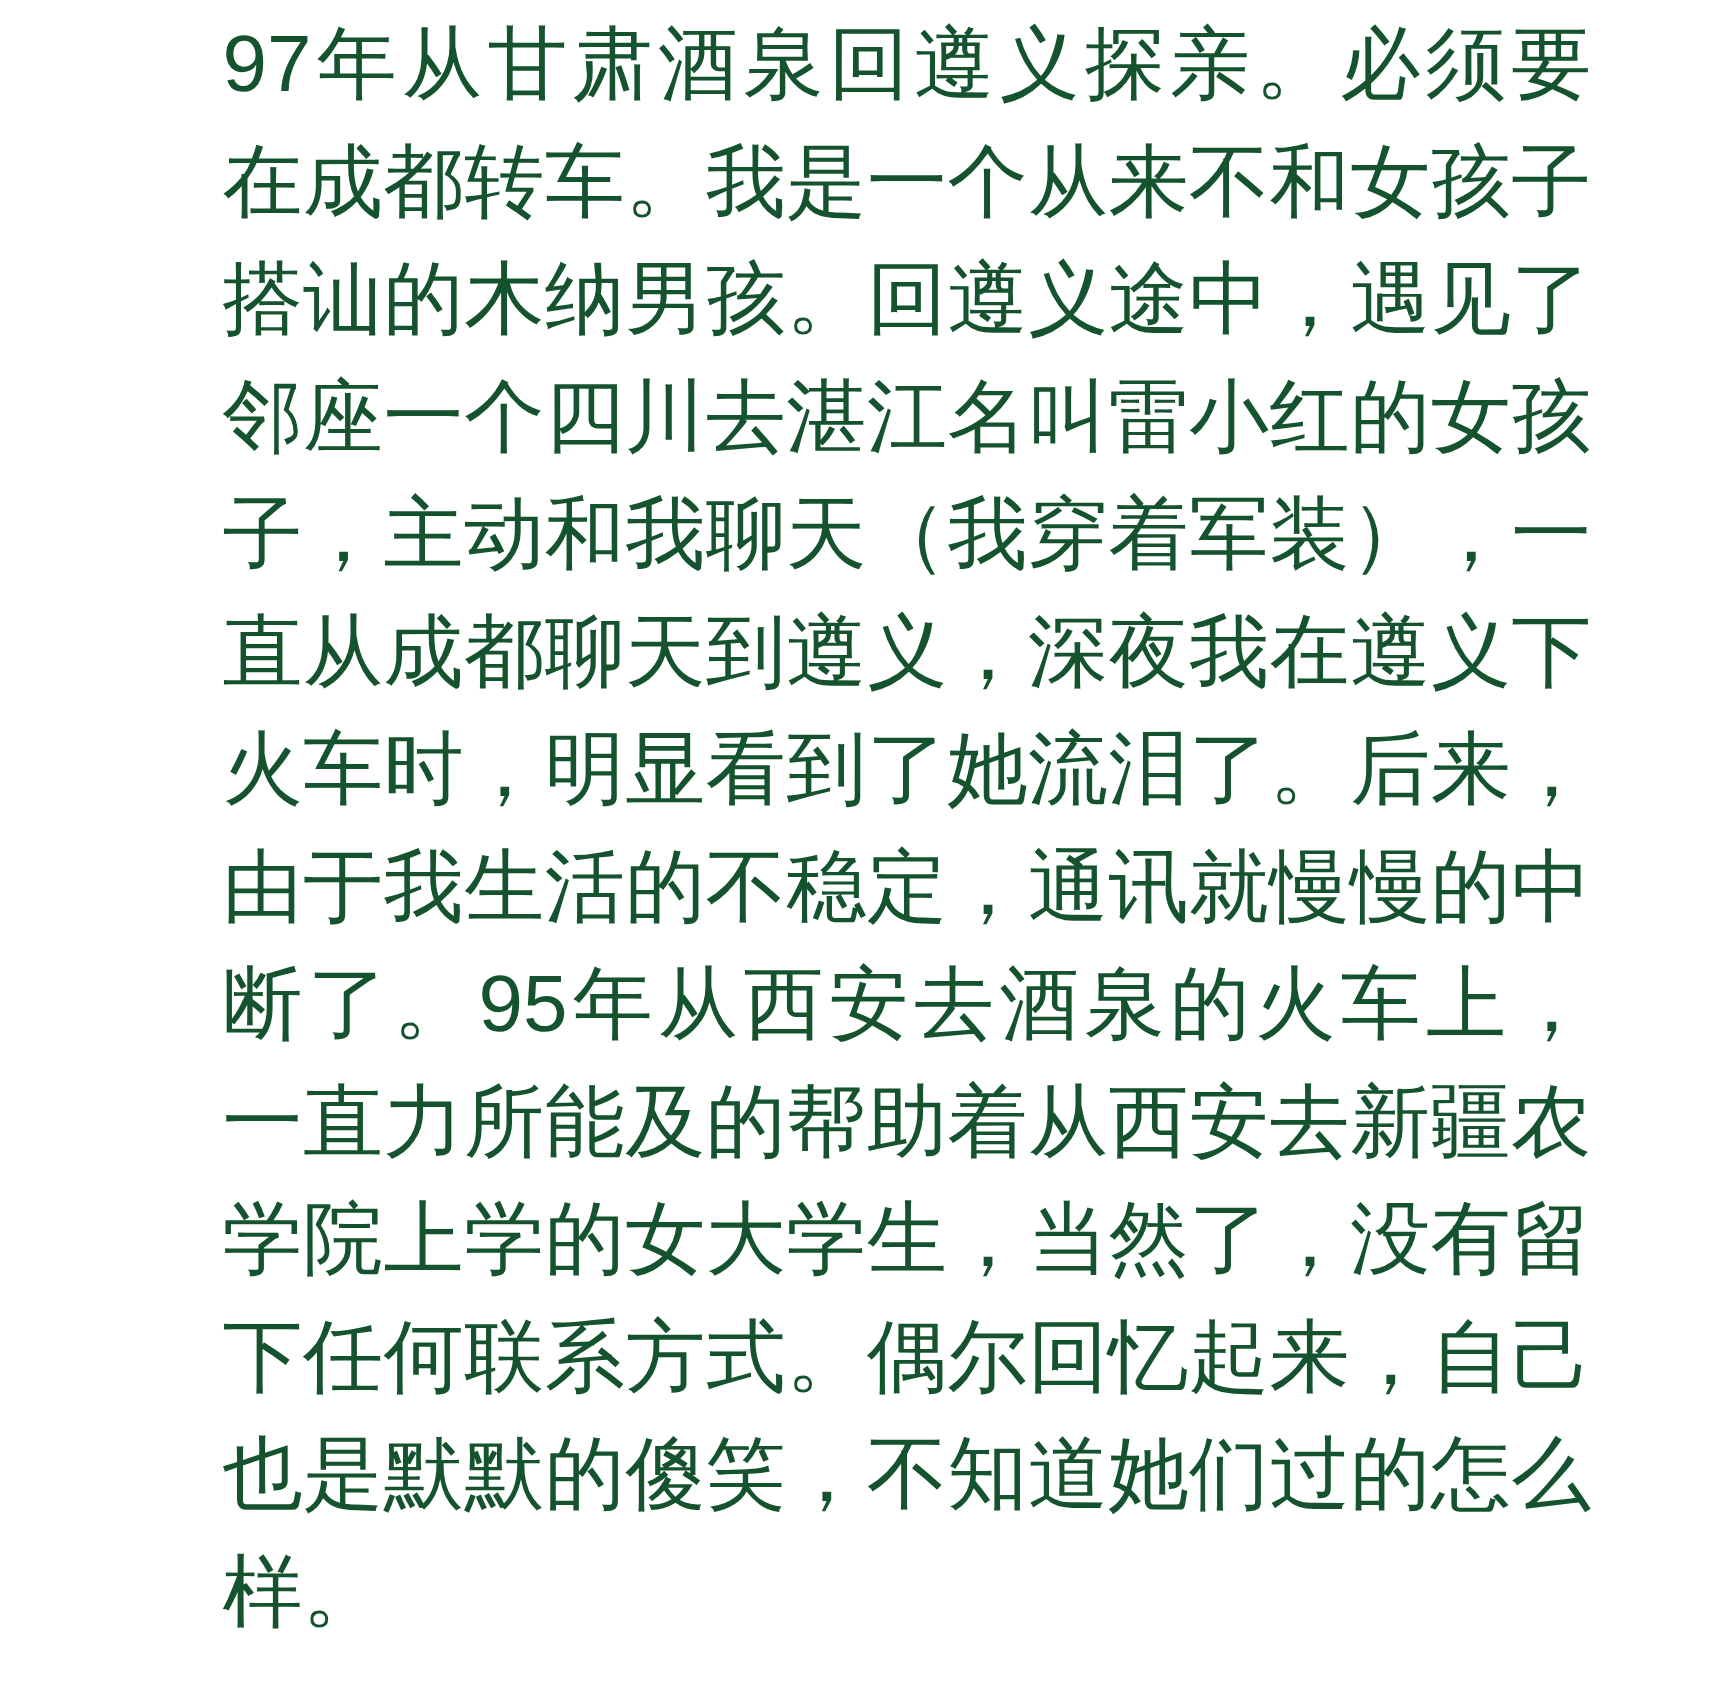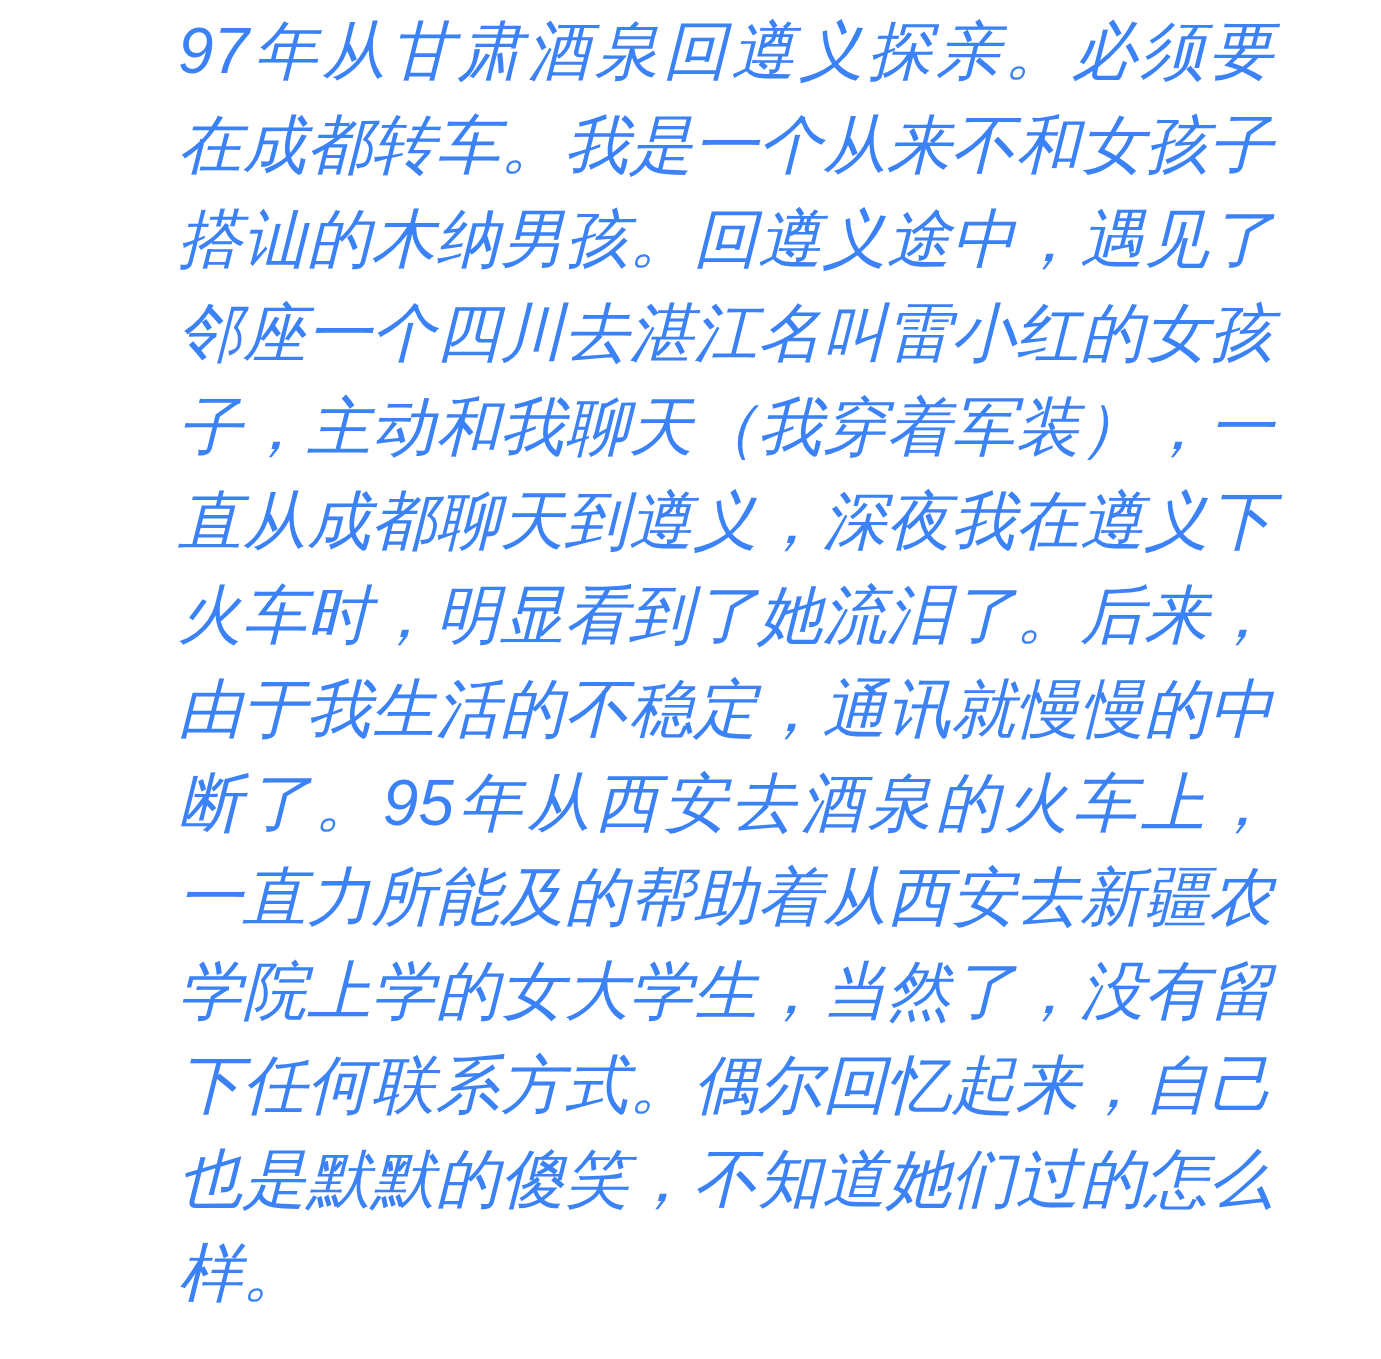--- a/index.html
+++ b/index.html
@@ -20,30 +20,29 @@
     width: 1381px;
     min-height: 1359px;
     padding: 0;
     background: #ffffff;
     position: relative;
   }
   .text-block {
     box-sizing: border-box;
     margin: 0;
     padding: 4px 108px 0 178px;
-    color: #3b82f6;
+    color: #14532d;
     font-size: 64px;
     line-height: 94px;
     letter-spacing: 0px;
     text-align: justify;
     text-justify: inter-ideograph;
     font-weight: 400;
     word-break: break-all;
     white-space: normal;
-    font-style: italic;
   }
 </style>
 </head>
 <body>
 
 <div class="page">
   <p class="text-block">97年从甘肃酒泉回遵义探亲。必须要在成都转车。我是一个从来不和女孩子搭讪的木纳男孩。回遵义途中，遇见了邻座一个四川去湛江名叫雷小红的女孩子，主动和我聊天（我穿着军装），一直从成都聊天到遵义，深夜我在遵义下火车时，明显看到了她流泪了。后来，由于我生活的不稳定，通讯就慢慢的中断了。95年从西安去酒泉的火车上，一直力所能及的帮助着从西安去新疆农学院上学的女大学生，当然了，没有留下任何联系方式。偶尔回忆起来，自己也是默默的傻笑，不知道她们过的怎么样。</p>
 </div>
 
 </body></html>

